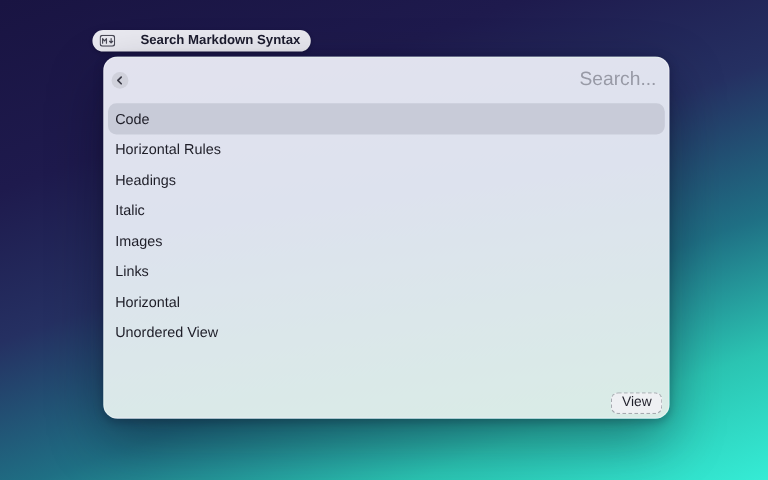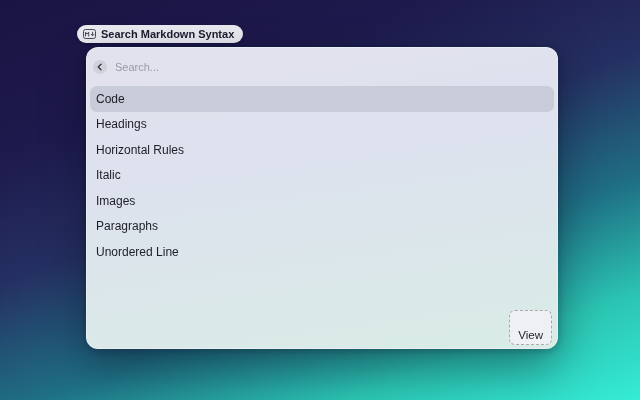--- a/index.html
+++ b/index.html
@@ -3,21 +3,21 @@
 <meta charset="utf-8">
 <style>
   html,body{margin:0;padding:0;}
   body{
     width:640px;height:400px;overflow:hidden;position:relative;
     font-family:"Liberation Sans","DejaVu Sans",sans-serif;
     background:linear-gradient(160deg,#191442 0%,#1e1a4d 25%,#253062 45%,#1f6f84 65%,#2bc4b2 83%,#35ecd5 100%);
   }
   .tooltip{
     position:absolute;left:77px;top:25px;height:18px;
-    display:flex;align-items:center;gap:5px;padding:0 9px 0 6px;
+    display:flex;align-items:center;gap:21px;padding:0 9px 0 6px;
     background:#e9e9f0;border-radius:9px;
     box-shadow:0 1px 3px rgba(10,10,30,.35);
     font-size:11px;font-weight:600;color:#1b1b2e;white-space:nowrap;
   }
   .panel{
     position:absolute;left:86px;top:47px;width:472px;height:302px;
     border-radius:12px;
     background:linear-gradient(172deg,#e2e2ee 0%,#dde2ee 40%,#d9ece6 100%);
     box-shadow:0 18px 45px rgba(8,8,28,.40),0 2px 8px rgba(8,8,28,.25);
     border:1px solid rgba(255,255,255,.35);
@@ -26,33 +26,33 @@
   .searchbar{
     height:37px;display:flex;align-items:center;padding:0 10px 0 6px;gap:8px;
   }
   .back-btn{
     width:14px;height:14px;border-radius:50%;border:none;padding:0;
     background:#d0d1db;display:flex;align-items:center;justify-content:center;
     cursor:pointer;flex:0 0 auto;
   }
   .search-input{
     flex:1;border:none;background:transparent;outline:none;
-    font-family:inherit;font-size:11px;color:#1d1d27;padding:0;
+    font-family:inherit;font-size:16px;color:#1d1d27;padding:0;text-align:right;
   }
   .search-input::placeholder{color:#989aa6;}
   .list{margin:1px 0 3px 0;padding:0;}
   .row{
     height:25.5px;margin:0 3px;padding:0 6px;border-radius:7px;
     display:flex;align-items:center;
     font-size:12px;color:#1d1d27;cursor:pointer;box-sizing:border-box;
   }
   .row.selected{background:#c8cbd8;}
   .view-btn{
     position:absolute;right:5px;bottom:3px;
-    padding:18px 8px 3px 8px;border-radius:6px;
+    padding:1px 8px 3px 8px;border-radius:6px;
     background:#eef0f3;border:1px dashed #a6aab0;
     font-family:inherit;font-size:11.5px;font-weight:500;color:#1f1f2a;
     cursor:pointer;
   }
   .kbd-icon,.chev{display:flex;align-items:center;justify-content:center;}
 </style>
 </head>
 <body>
 
 <div class="tooltip">
@@ -73,22 +73,23 @@
         <svg width="8" height="8" viewBox="0 0 8 8">
           <path d="M5 1.2L2.2 4 5 6.8" fill="none" stroke="#3a3a46" stroke-width="1.4" stroke-linecap="round" stroke-linejoin="round"></path>
         </svg>
       </span>
     </button>
     <input class="search-input" type="text" placeholder="Search..." style="">
   </div>
 
   <div class="list" id="list">
       <div class="row selected">Code</div>
+      <div class="row">Horizontal Rules</div>
       <div class="row">Headings</div>
-      <div class="row">Horizontal Rules</div>
       <div class="row">Italic</div>
       <div class="row">Images</div>
-      <div class="row">Paragraphs</div>
-      <div class="row">Unordered Line</div>
+      <div class="row">Links</div>
+      <div class="row">Horizontal</div>
+      <div class="row">Unordered View</div>
     </div>
 
   <button class="view-btn">View</button>
 </div>
 
 </body></html>

